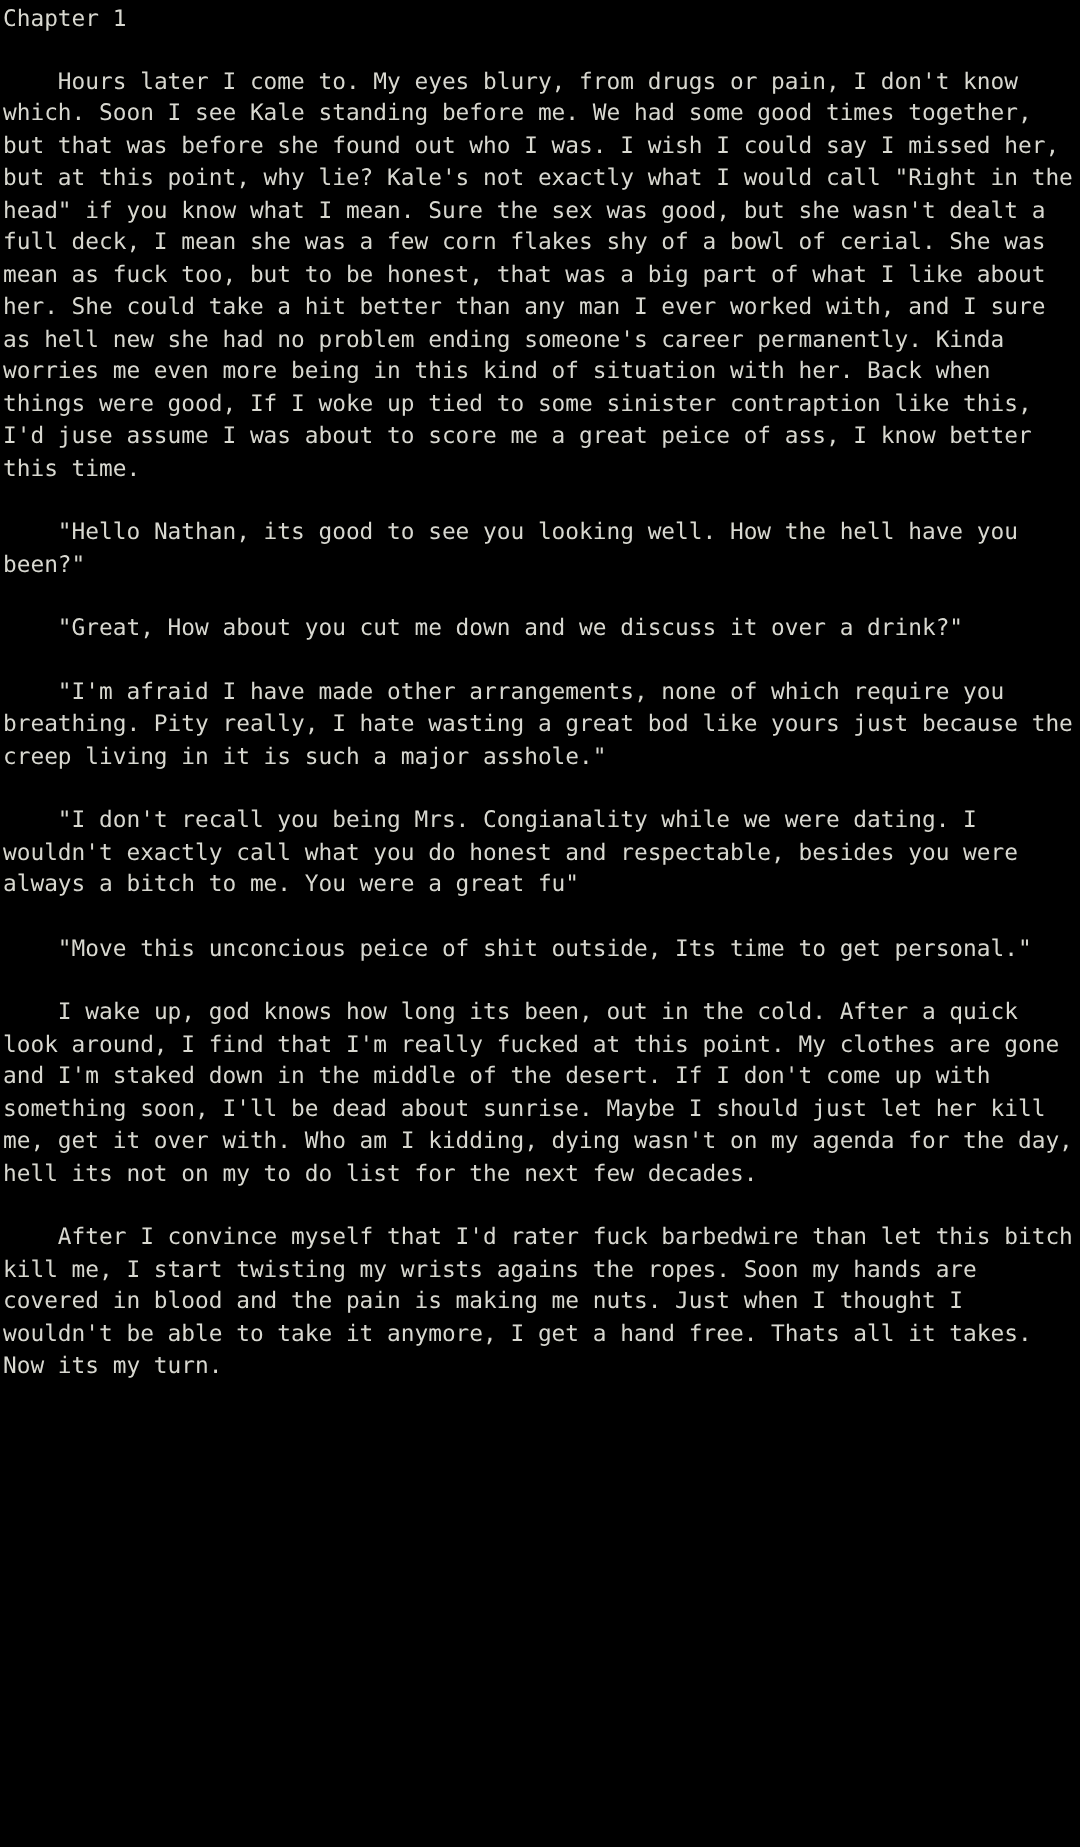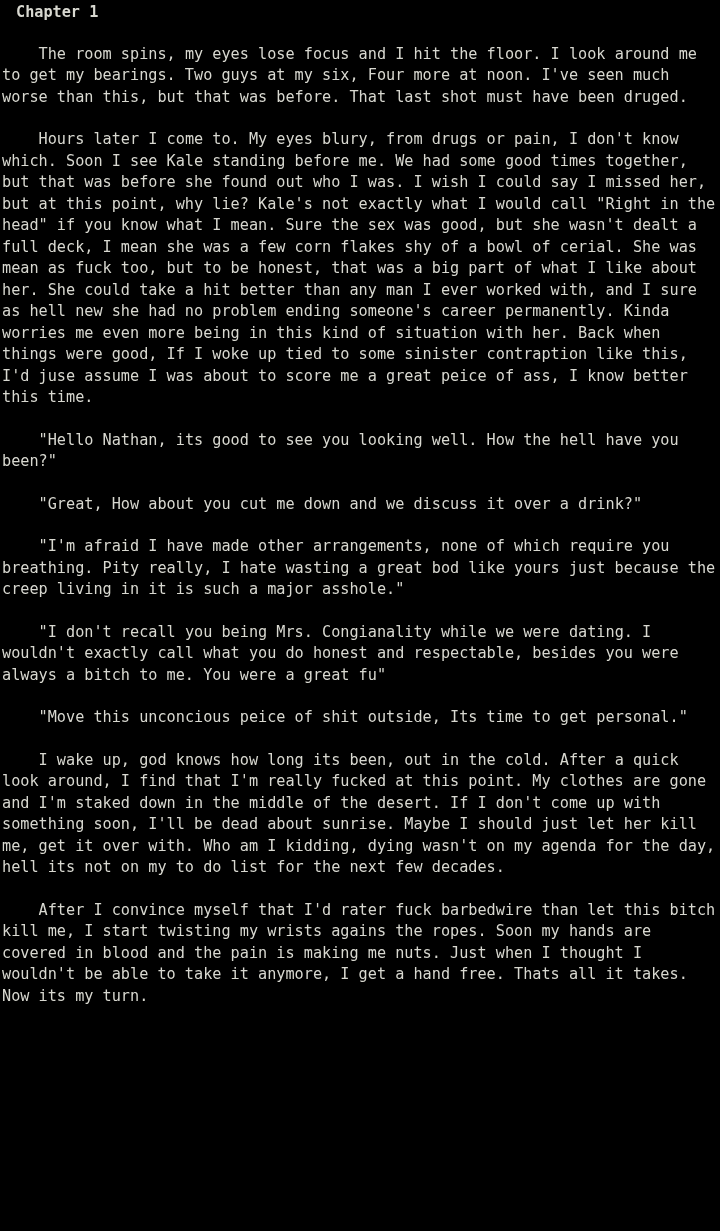--- a/index.html
+++ b/index.html
@@ -17,44 +17,43 @@
     line-height: 21.5px;
   }
   #page {
     width: 720px;
     height: 1231px;
     box-sizing: border-box;
     padding: 2px 4px 0 2px;
     background: #000000;
   }
   .chapter-heading {
-    margin: 0 0 20px 14px;
+    margin: 0 0 20px 0;
     padding: 0;
     font-size: 15.2px;
-    font-weight: bold;
+    font-weight: normal;
     line-height: 21.5px;
     color: #d8d8d0;
     white-space: pre-wrap;
   }
   .para {
     margin: 0 0 21px 0;
     padding: 0;
     white-space: pre-wrap;
     text-indent: 0;
     color: #d8d8d0;
     letter-spacing: 0px;
   }
 </style>
 </head>
 <body>
 
 <div id="page">
   <h1 class="chapter-heading">Chapter 1</h1>
   <div id="body-text">
-      <p class="para">    The room spins, my eyes lose focus and I hit the floor. I look around me to get my bearings. Two guys at my six, Four more at noon. I've seen much worse than this, but that was before. That last shot must have been druged.</p>
       <p class="para">    Hours later I come to. My eyes blury, from drugs or pain, I don't know which. Soon I see Kale standing before me. We had some good times together, but that was before she found out who I was. I wish I could say I missed her, but at this point, why lie? Kale's not exactly what I would call "Right in the head" if you know what I mean. Sure the sex was good, but she wasn't dealt a full deck, I mean she was a few corn flakes shy of a bowl of cerial. She was mean as fuck too, but to be honest, that was a big part of what I like about her. She could take a hit better than any man I ever worked with, and I sure as hell new she had no problem ending someone's career permanently. Kinda worries me even more being in this kind of situation with her. Back when things were good, If I woke up tied to some sinister contraption like this, I'd juse assume I was about to score me a great peice of ass, I know better this time.</p>
       <p class="para">    "Hello Nathan, its good to see you looking well. How the hell have you been?"</p>
       <p class="para">    "Great, How about you cut me down and we discuss it over a drink?"</p>
       <p class="para">    "I'm afraid I have made other arrangements, none of which require you breathing. Pity really, I hate wasting a great bod like yours just because the creep living in it is such a major asshole."</p>
       <p class="para">    "I don't recall you being Mrs. Congianality while we were dating. I wouldn't exactly call what you do honest and respectable, besides you were always a bitch to me. You were a great fu"</p>
       <p class="para">    "Move this unconcious peice of shit outside, Its time to get personal."</p>
       <p class="para">    I wake up, god knows how long its been, out in the cold. After a quick look around, I find that I'm really fucked at this point. My clothes are gone and I'm staked down in the middle of the desert. If I don't come up with something soon, I'll be dead about sunrise. Maybe I should just let her kill me, get it over with. Who am I kidding, dying wasn't on my agenda for the day, hell its not on my to do list for the next few decades.</p>
       <p class="para">    After I convince myself that I'd rater fuck barbedwire than let this bitch kill me, I start twisting my wrists agains the ropes. Soon my hands are covered in blood and the pain is making me nuts. Just when I thought I wouldn't be able to take it anymore, I get a hand free. Thats all it takes. Now its my turn.</p>
     </div>
 </div>

